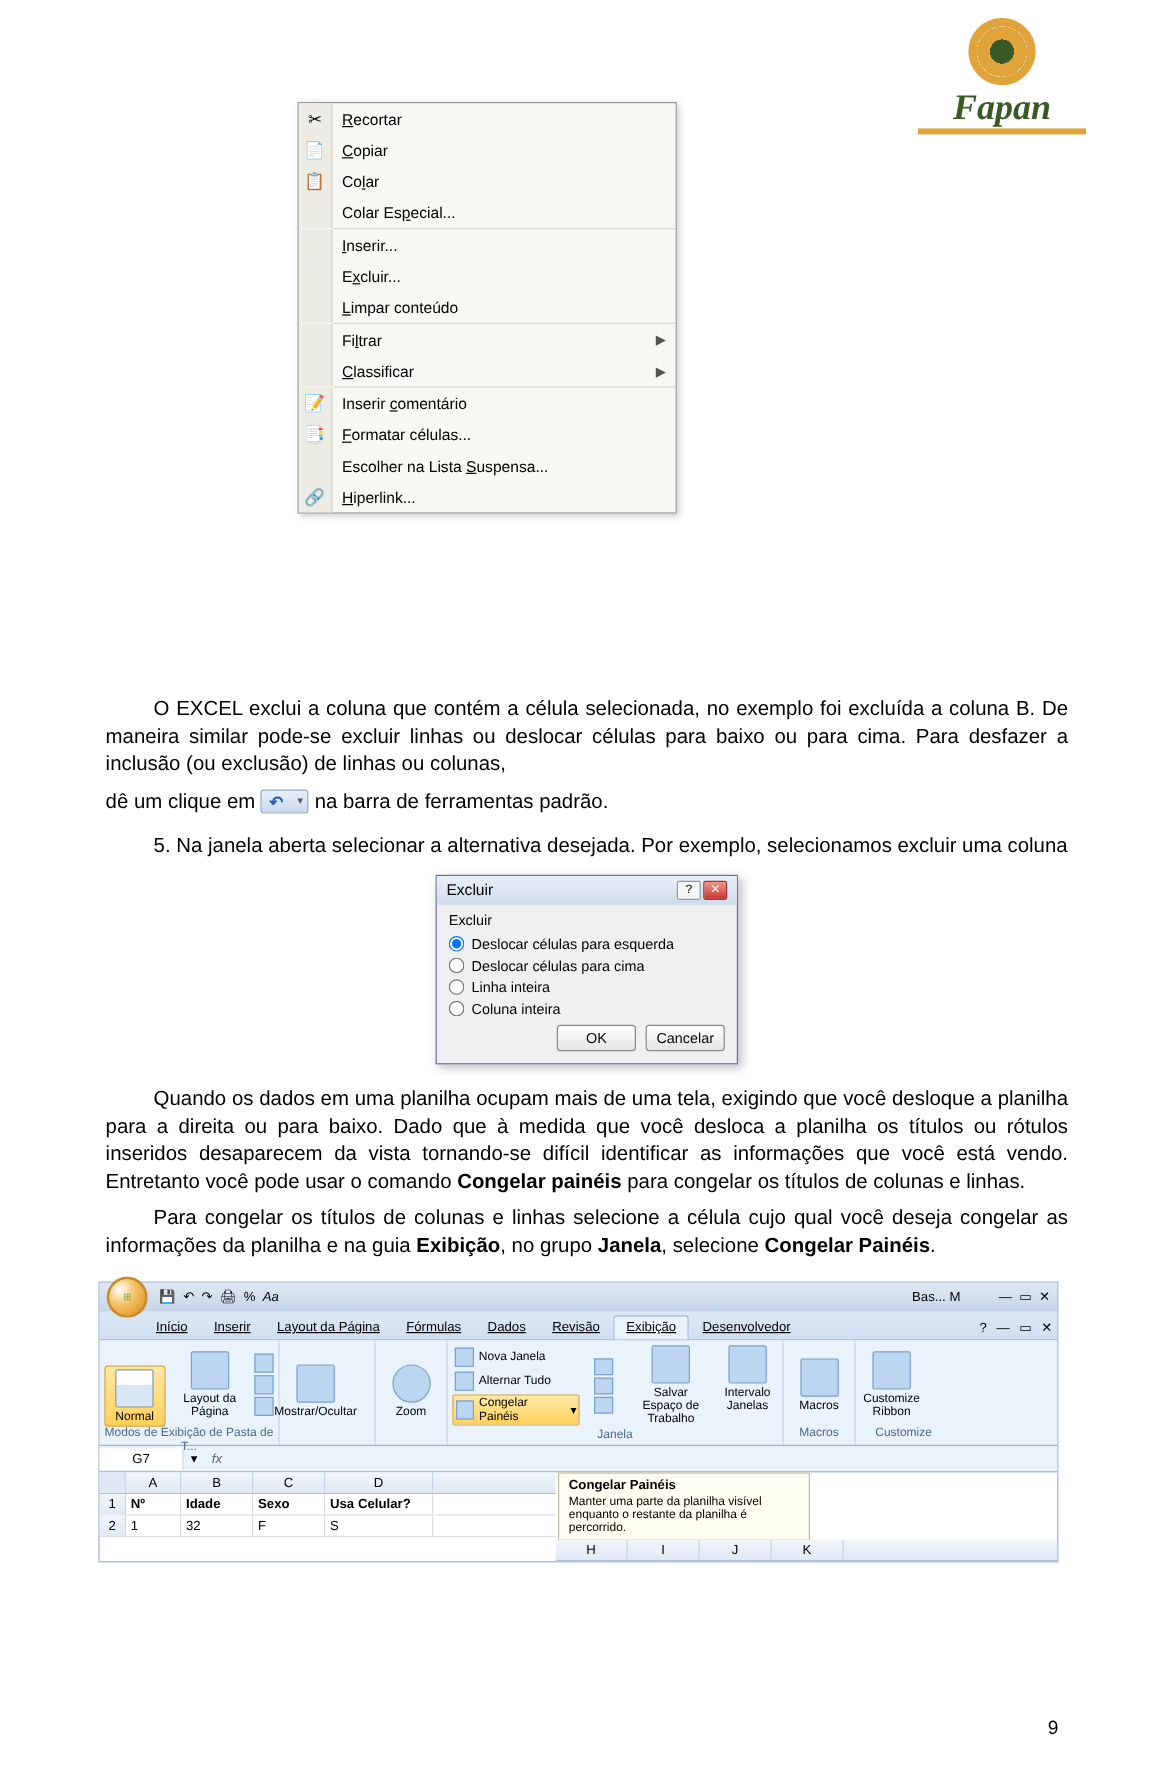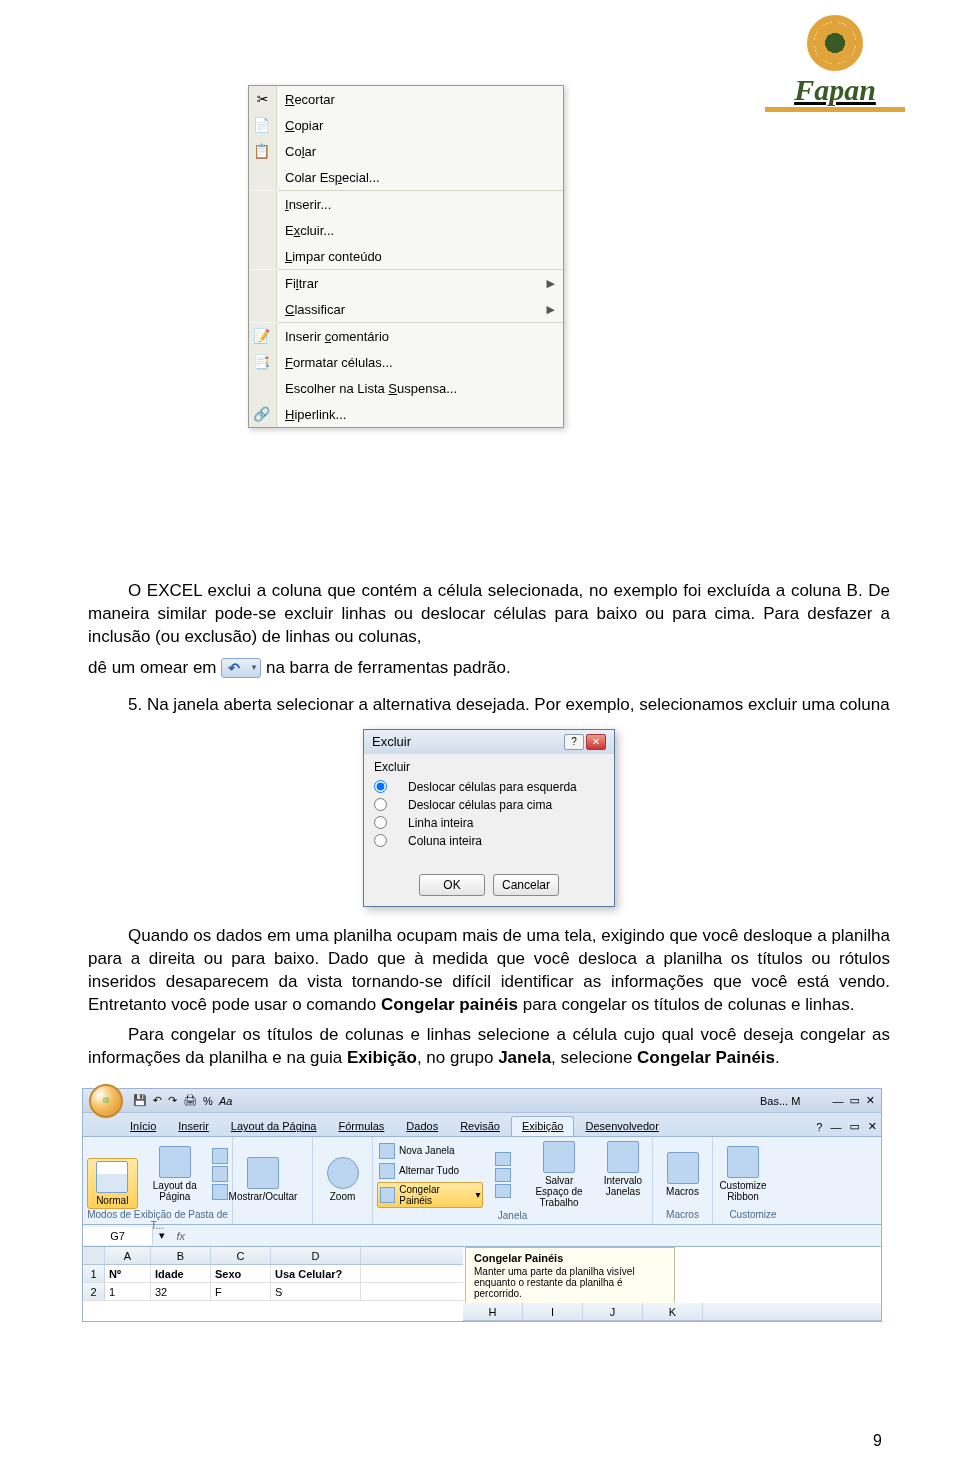--- a/index.html
+++ b/index.html
@@ -12,21 +12,20 @@
     color: #000;
     position: relative;
     padding: 0;
   }
   .logo {
     position: absolute;
     top: 15px;
     right: 55px;
     width: 140px;
     text-align: center;
-    text-decoration: underline;
   }
   .logo-circle {
     width: 56px; height: 56px;
     border-radius: 50%;
     background: radial-gradient(circle, #3a5a25 0 34%, #e0a43a 34% 70%, transparent 70%);
     border: 7px solid #e0a43a;
     margin: 0 auto 4px;
     position: relative;
   }
   .logo-text {
@@ -108,23 +107,23 @@
   .dlg-ctrl { display:flex; gap:2px; }
   .dlg-ctrl span {
     display:inline-block; width:20px; height:16px;
     border:1px solid #8a9ab0; border-radius:2px;
     text-align:center; line-height:14px; font-size:10px;
     background:#f5f5f5;
   }
   .dlg-ctrl .x { background:linear-gradient(#e98,#c33); color:#fff; border-color:#a33;}
   .dialog-body { padding: 6px 10px 10px; }
   .dialog-body .grp { margin-bottom: 4px; }
-  .radio { display:flex; align-items:center; gap:21px; padding:2px 0; }
+  .radio { display:flex; align-items:center; gap:6px; padding:2px 0; }
   .radio input { margin:0; }
-  .dlg-btns { display:flex; justify-content:center; gap:8px; margin-top:24px; }
+  .dlg-btns { display:flex; justify-content:flex-end; gap:8px; margin-top:4px; }
   .dlg-btns button {
     width:66px; height:22px; font-size:12px;
     background:linear-gradient(#fff,#e5e5e5);
     border:1px solid #8a8a8a; border-radius:3px;
   }
   b { font-weight: bold; }
   .ribbon-wrap {
     margin: 18px 0 0 -6px;
     width: 800px;
     border: 1px solid #9ab3d1;
@@ -272,21 +271,21 @@
       <div class="cm-icon">🔗</div>
       <div class="cm-label"><u>H</u>iperlink...</div>
     </div>
   </div>
 
 <div class="content">
   <p class="para">
     <span style="margin-left:40px">O EXCEL exclui a coluna que contém a célula selecionada, no exemplo foi excluída a coluna B. De maneira similar pode-se excluir linhas ou deslocar células para baixo ou para cima. Para desfazer a inclusão (ou exclusão) de linhas ou colunas,</span>
   </p>
   <p class="para2">
-    <span>dê um omear em </span>
+    <span>dê um clique em </span>
     <span class="undo-btn"></span>
     <span> na barra de ferramentas padrão.</span>
   </p>
   <p class="para2" style="margin-top:14px">
     <span style="margin-left:40px">5. Na janela aberta selecionar a alternativa desejada. Por exemplo, selecionamos excluir uma coluna</span>
   </p>
 
   <div class="dialog">
     <div class="dialog-title">
       <span>Excluir</span>

